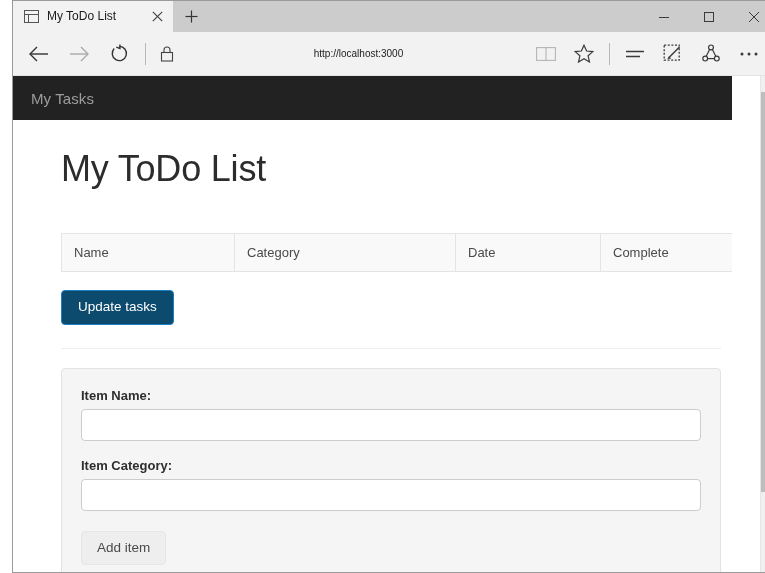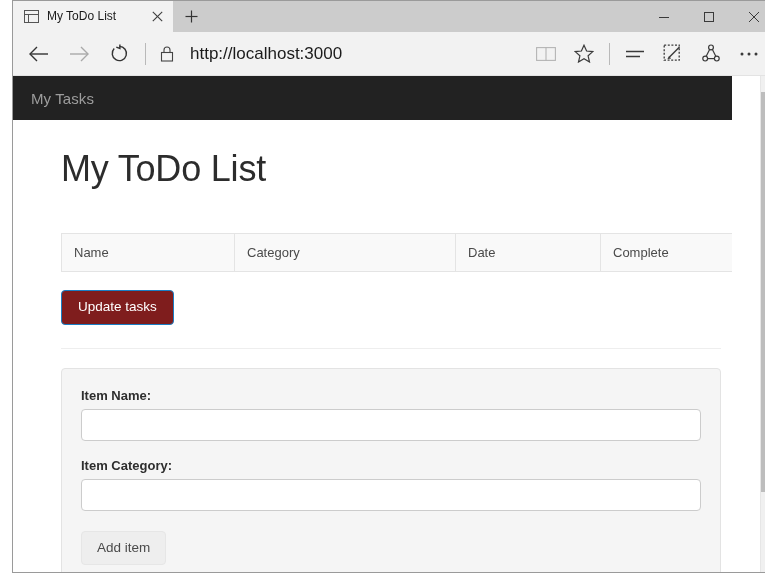--- a/index.html
+++ b/index.html
@@ -108,26 +108,27 @@
     background: #b9b9b9;
     margin: 0 6px;
     flex: none;
   }
   .lock-wrap {
     width: 30px;
     display: flex; align-items: center; justify-content: center;
     flex: none;
   }
   .urltext {
-    font-size: 17px;
+    font-size: 10px;
     color: #1b1b1b;
     flex: 1;
     padding-left: 8px;
     white-space: nowrap;
     overflow: hidden;
+    text-align: center;
   }
   .chrome-icons {
     display: flex;
     align-items: center;
     flex: none;
     padding-right: 8px;
   }
   .ci {
     width: 38px; height: 43px;
     display: flex; align-items: center; justify-content: center;
@@ -196,21 +197,21 @@
   }
   .col-name { width: 148px; }
   .col-category { width: 196px; }
   .col-date { width: 120px; }
   .col-complete { width: 196px; }
 
   
   .btn-primary {
     display: inline-block;
     margin-top: 18px;
-    background: #7f1d1d;
+    background: #0c4a6e;
     border: 1px solid #1a7ec4;
     color: #ffffff;
     font-size: 13.5px;
     padding: 9px 16px 10px 16px;
     border-radius: 4px;
     line-height: 1;
     font-family: "Liberation Sans", sans-serif;
   }
 
   hr.sep {

